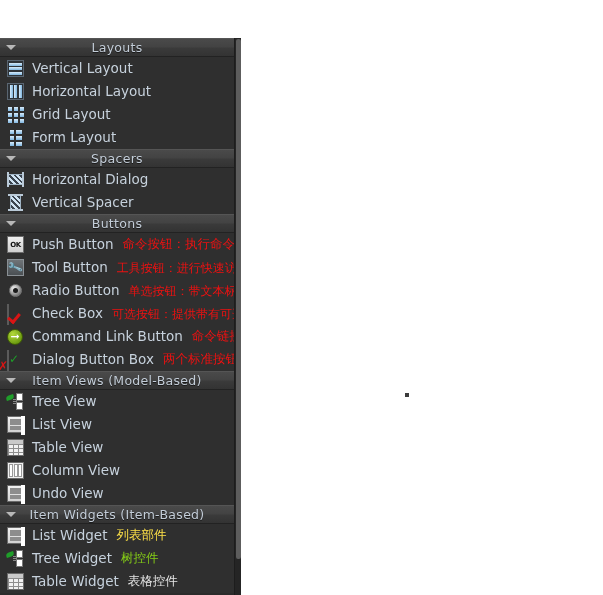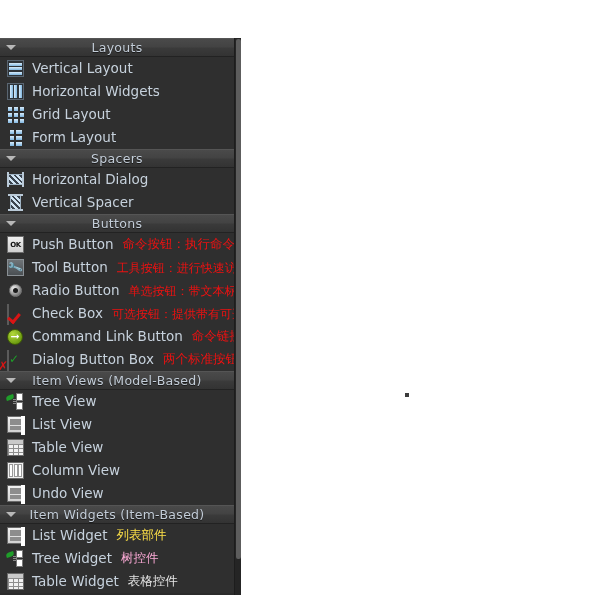--- a/index.html
+++ b/index.html
@@ -184,21 +184,21 @@
             <span class="label">Vertical Layout</span>
           </div>
           <div class="row">
             <span class="ico">
               <span class="icobox i-hlayout">
                 <i></i>
                 <i></i>
                 <i></i>
               </span>
             </span>
-            <span class="label">Horizontal Widgets</span>
+            <span class="label">Horizontal Layout</span>
           </div>
           <div class="row">
             <span class="ico">
               <span class="icobox i-grid">
                 <i></i>
                 <i></i>
                 <i></i>
                 <i></i>
                 <i></i>
                 <i></i>
@@ -369,21 +369,21 @@
           <div class="row">
             <span class="ico">
               <span class="i-tree">
                 <span class="leaf"></span>
                 <span class="dots"></span>
                 <span class="pg1"></span>
                 <span class="pg2"></span>
               </span>
             </span>
             <span class="label">Tree Widget</span>
-            <span class="note" style="color: #f9a8d4; font-family: Liberation Serif, serif;">树控件</span>
+            <span class="note" style="color: #84cc16; font-family: Liberation Serif, serif;">树控件</span>
           </div>
           <div class="row">
             <span class="ico">
               <span class="icobox i-table"></span>
             </span>
             <span class="label">Table Widget</span>
             <span class="note" style="color: #e5e5e5;">表格控件</span>
           </div>
         </div>
       </div>

